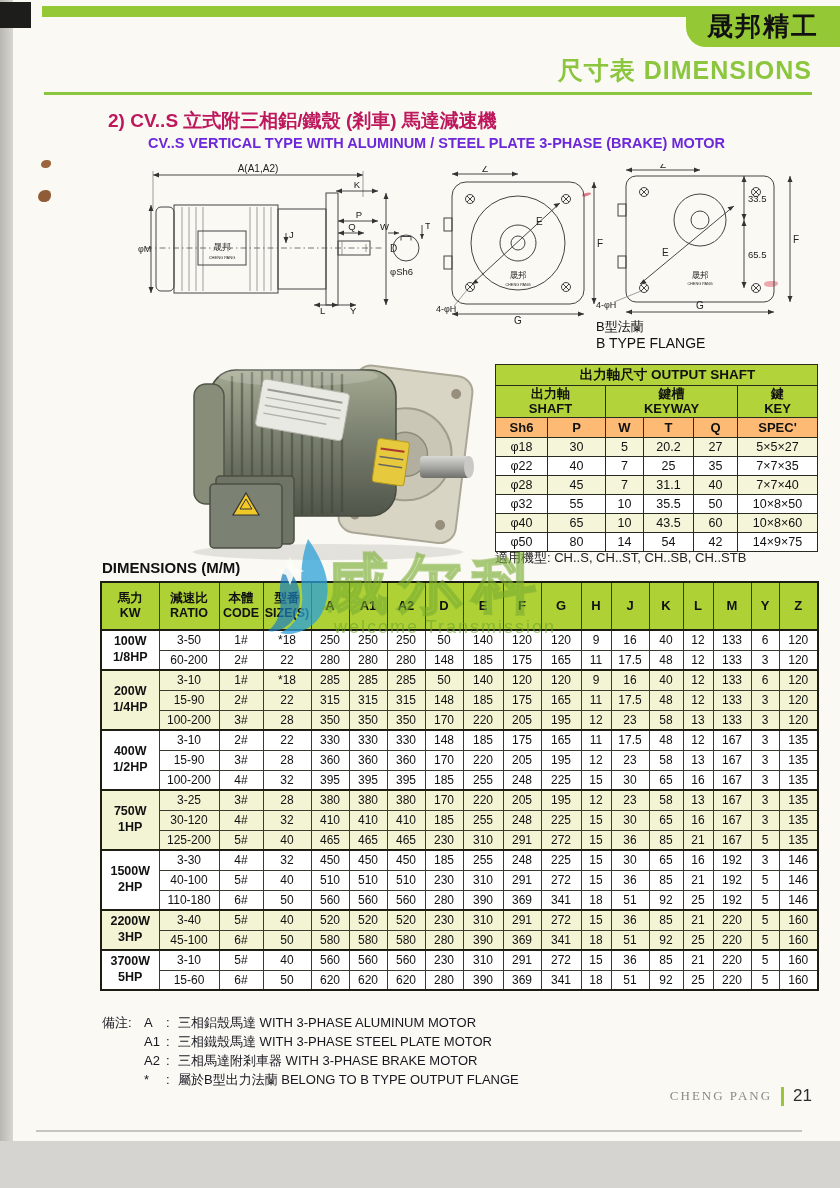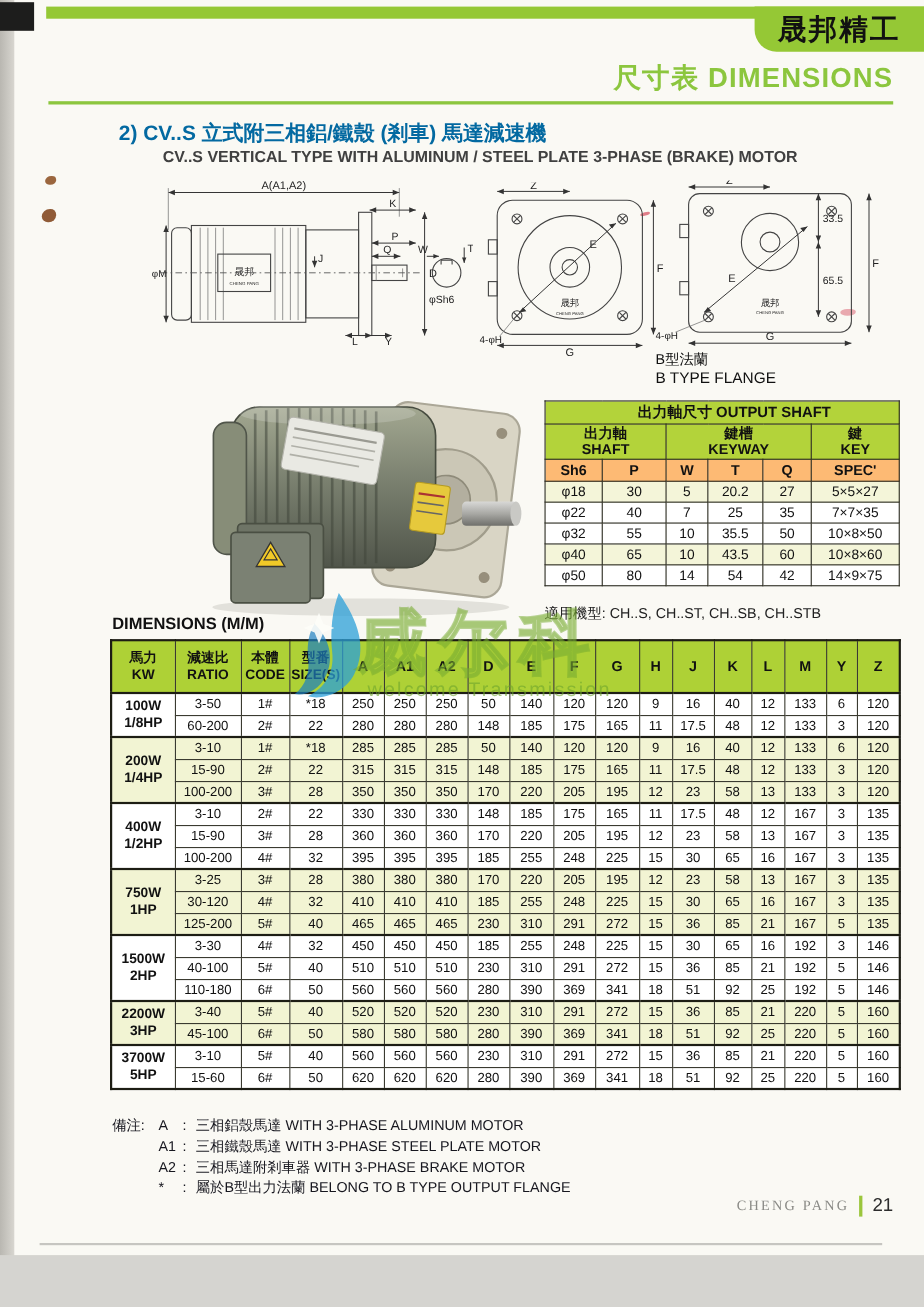--- a/index.html
+++ b/index.html
@@ -21,22 +21,22 @@
   .red-mark.r2 { left:764px; top:281px; width:14px; height:6px; border-radius:50% 40% 60% 50%; opacity:.45; }
 
   
   .banner-bar { position:absolute; left:42px; top:6px; width:798px; height:11px; background:#95c835; }
   .banner-block { position:absolute; left:686px; top:6px; width:154px; height:41px; background:#95c835;
     border-radius:0 0 0 20px; display:flex; align-items:center; justify-content:center; }
   .banner-block span { font-size:26px; font-weight:bold; color:#111; letter-spacing:2px; }
   .page-heading { position:absolute; left:300px; top:54px; width:512px; text-align:right;
     font-size:25px; font-weight:bold; color:#8cc63e; letter-spacing:1px; }
   .heading-rule { position:absolute; left:44px; top:92px; width:768px; height:3px; background:#8cc63e; }
-  .sec-title-zh { position:absolute; left:108px; top:108px; font-size:19px; font-weight:bold; color:#0369a1; }
-  .sec-title-en { position:absolute; left:148px; top:135px; font-size:14.5px; font-weight:bold; color:#404040; }
+  .sec-title-zh { position:absolute; left:108px; top:108px; font-size:19px; font-weight:bold; color:#be185d; }
+  .sec-title-en { position:absolute; left:148px; top:135px; font-size:14.5px; font-weight:bold; color:#6d28d9; }
 
   
   svg text { font-family:"Liberation Sans",sans-serif; fill:#222; }
   svg { position:absolute; }
   .lines { stroke:#444; fill:none; stroke-width:1; }
   .thin { stroke:#777; stroke-width:.7; }
   .dim  { stroke:#333; stroke-width:.9; }
   .cl   { stroke:#555; stroke-width:.8; stroke-dasharray:6 3 1.5 3; }
   .flange-caption { position:absolute; left:596px; top:320px; width:200px; line-height:1.15; }
   .flange-caption .zh { font-size:13px; color:#111; }
@@ -358,20 +358,28 @@
           <td>27</td>
           <td>5×5×27</td>
         </tr>
         <tr>
           <td>φ22</td>
           <td>40</td>
           <td>7</td>
           <td>25</td>
           <td>35</td>
           <td>7×7×35</td>
+        </tr>
+        <tr class="tint">
+          <td>φ28</td>
+          <td>45</td>
+          <td>7</td>
+          <td>31.1</td>
+          <td>40</td>
+          <td>7×7×40</td>
         </tr>
         <tr>
           <td>φ32</td>
           <td>55</td>
           <td>10</td>
           <td>35.5</td>
           <td>50</td>
           <td>10×8×50</td>
         </tr>
         <tr class="tint">

